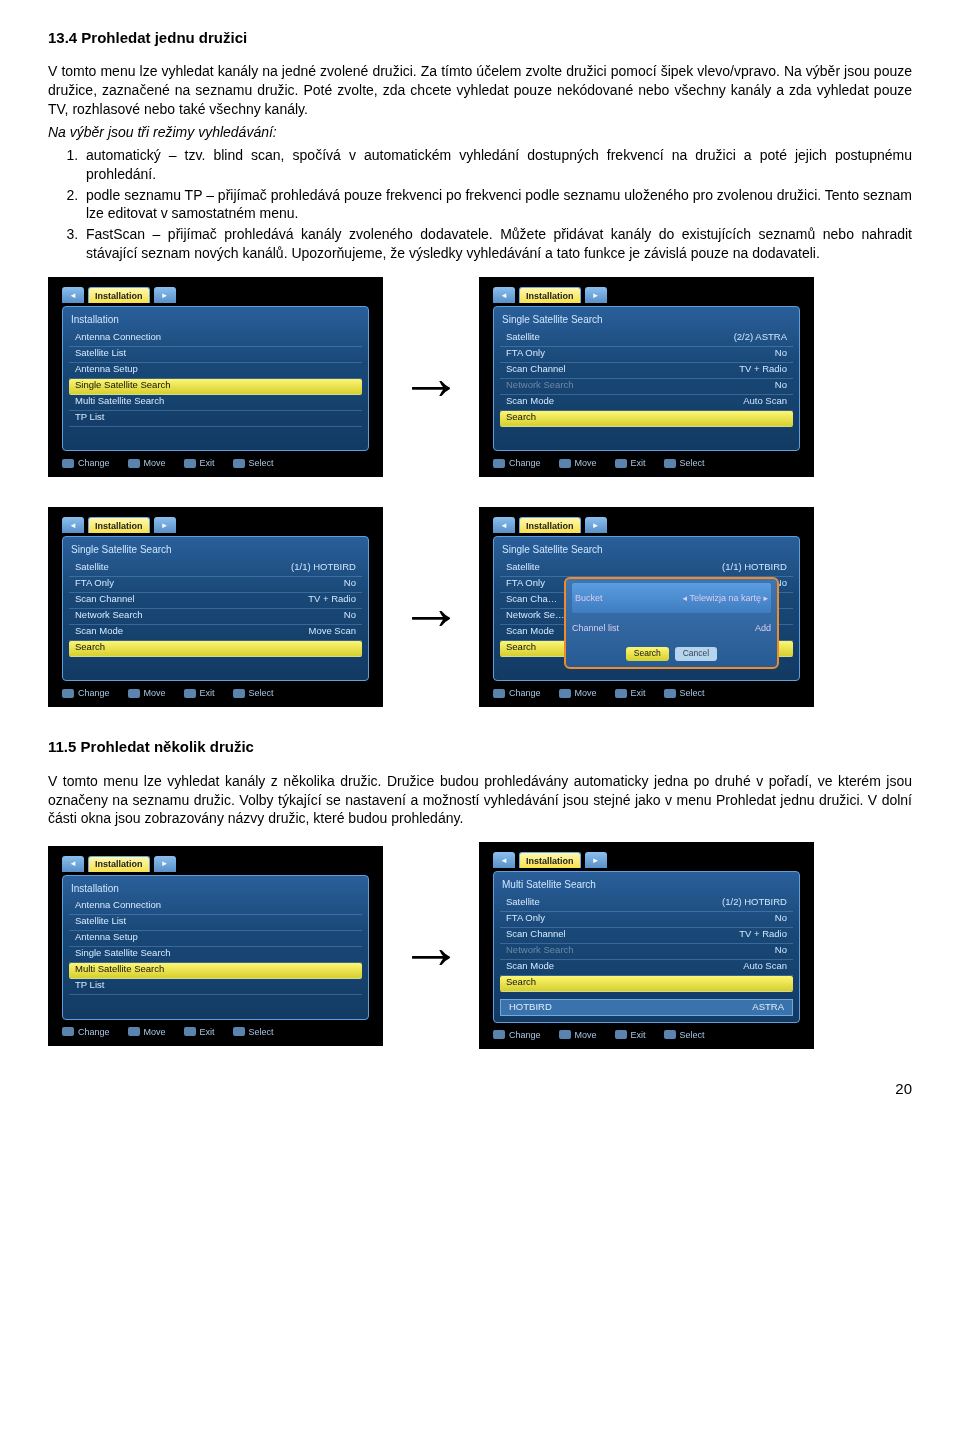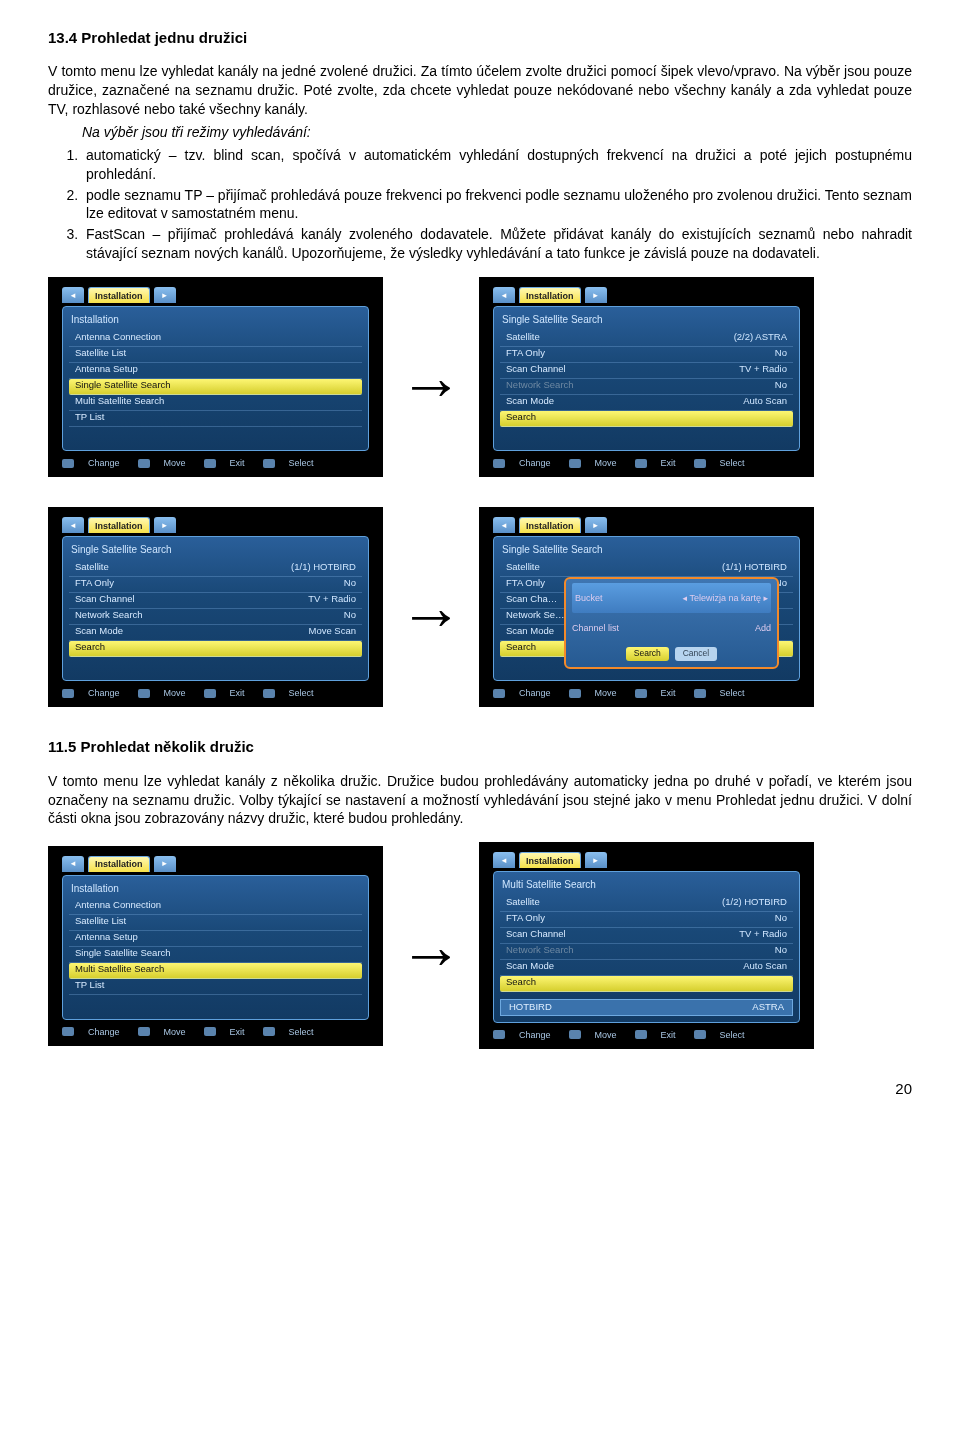--- a/index.html
+++ b/index.html
@@ -8,21 +8,21 @@
     font-size: 14px;
     color: #000;
     background: #fff;
     width: 960px;
     margin: 0 auto;
     padding: 28px 48px 20px 48px;
     line-height: 1.35;
   }
   h2 { font-size: 15px; font-weight: bold; margin-bottom: 14px; }
   .para { text-align: justify; margin-bottom: 4px; }
-  .italic { font-style: italic; margin-left: 34px; }
+  .italic { font-style: italic; }
   ol { margin: 4px 0 14px 34px; }
   ol li { text-align: justify; margin-bottom: 2px; padding-left: 4px; }
 
   .fig-row { display: flex; align-items: center; justify-content: flex-start; gap: 18px; margin: 14px 0 30px 0; }
   .arrow { font-size: 64px; font-weight: 700; font-family: Arial, sans-serif; line-height: 1; display:flex; align-items:center; justify-content:center; width:60px; }
 
   .screen {
     width: 335px;
     background: #000;
     padding: 10px 14px 8px 14px;
@@ -69,21 +69,21 @@
   .popup .prow { display:flex; justify-content:space-between; align-items:center; height:30px; font-size:9px; color:#dce; }
   .popup .prow.psel { background:linear-gradient(#5a9de0,#3f7cc0); border-radius:2px; padding:0 3px; }
   .popup .pbtns { display:flex; gap:6px; justify-content:center; margin-top:4px; }
   .popup .pbtn { background:#b7d4ef; color:#345; font-size:8.5px; padding:1px 8px; border-radius:3px; }
   .popup .pbtn.psel2 { background:linear-gradient(#fdf673,#d6cf2e); color:#111; }
 
   .footer-hints {
     display:flex; gap:18px; margin-top:6px; color:#a9c6e3;
     font-size:9px; align-items:center;
   }
-  .footer-hints .hint { display:flex; align-items:center; gap:14px; }
+  .footer-hints .hint { display:flex; align-items:center; gap:4px; }
   .keydot { width:12px; height:9px; background:#5a83ad; border-radius:2px; display:inline-block; }
 
   .satlist {
     display:flex; justify-content:space-between;
     background:#3a72ac; border:1px solid #6ea9e0; border-radius:0;
     padding:1px 8px; margin-top:1px; color:#dfefff;
   }
 
   .pagenum { text-align:right; font-size:15px; margin-top:24px; }
 </style>

